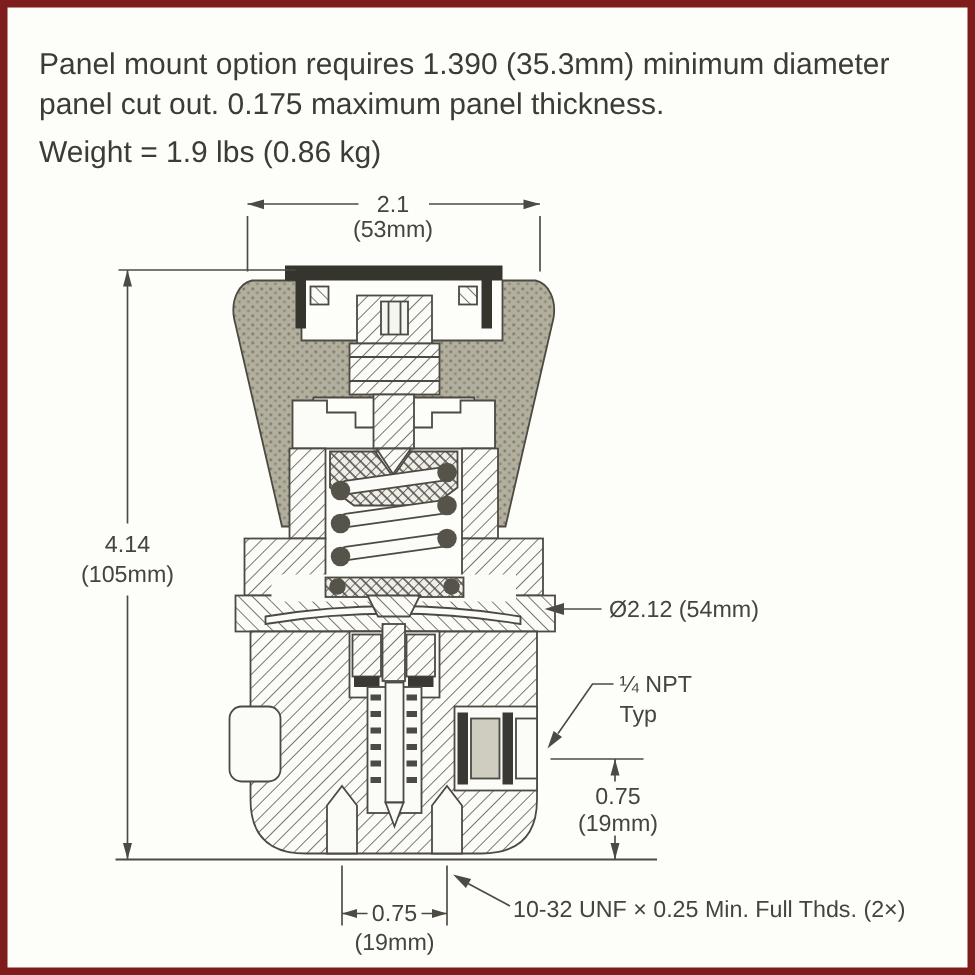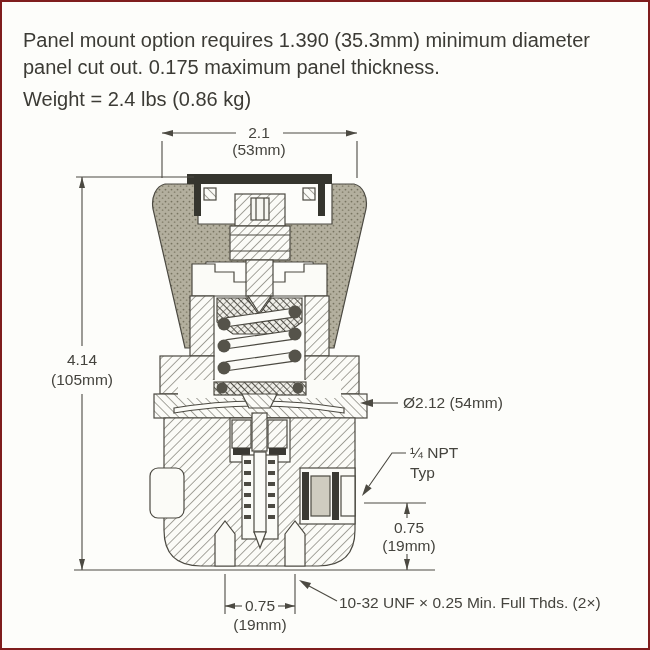--- a/index.html
+++ b/index.html
@@ -1,21 +1,21 @@
 <!DOCTYPE html>
 <html><head>
 <meta charset="utf-8">
 <style>
   html,body{margin:0;padding:0;}
   .page{
     position:relative;
     width:650px;height:650px;
     box-sizing:border-box;
     background:#fdfdfa;
-    border:2px solid #7f1d1d;
+    border:5px solid #7f1d1d;
     font-family:"Liberation Sans", sans-serif;
     overflow:hidden;
   }
   .note{
     position:absolute;left:21px;
     font-size:20px;color:#3c3b35;letter-spacing:0px;
     white-space:nowrap;
   }
   #note-l1{top:27px;}
   #note-l2{top:54px;}
@@ -25,21 +25,21 @@
     font-size:15.5px;fill:#45443e;stroke:none;
   }
 </style>
 </head>
 <body>
 
 <div class="page">
 
   <div class="note" id="note-l1">Panel mount option requires 1.390 (35.3mm) minimum diameter</div>
   <div class="note" id="note-l2">panel cut out. 0.175 maximum panel thickness.</div>
-  <div class="note" id="note-weight">Weight = 2.4 lbs (0.86 kg)</div>
+  <div class="note" id="note-weight">Weight = 1.9 lbs (0.86 kg)</div>
 
   <svg width="650" height="650" viewBox="0 0 650 650" style="position:absolute;left:0;top:0;">
     <defs>
       <pattern id="p-stipple" width="6" height="6" patternUnits="userSpaceOnUse">
         <rect width="6" height="6" fill="#b3af9e"></rect>
         <circle cx="1.5" cy="1.6" r="0.9" fill="#767360"></circle>
         <circle cx="4.6" cy="4.2" r="0.9" fill="#8a8673"></circle>
       </pattern>
       <pattern id="p-hatch" width="6.5" height="6.5" patternUnits="userSpaceOnUse" patternTransform="rotate(45)">
         <rect width="6.5" height="6.5" fill="#fbfbf7"></rect>

